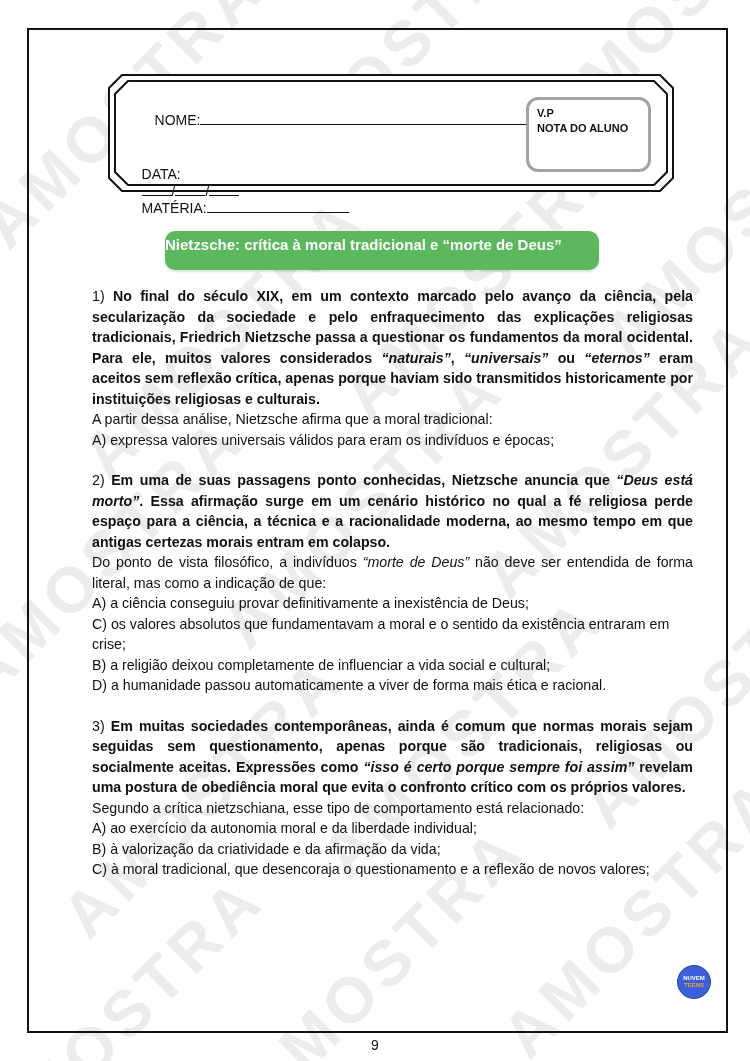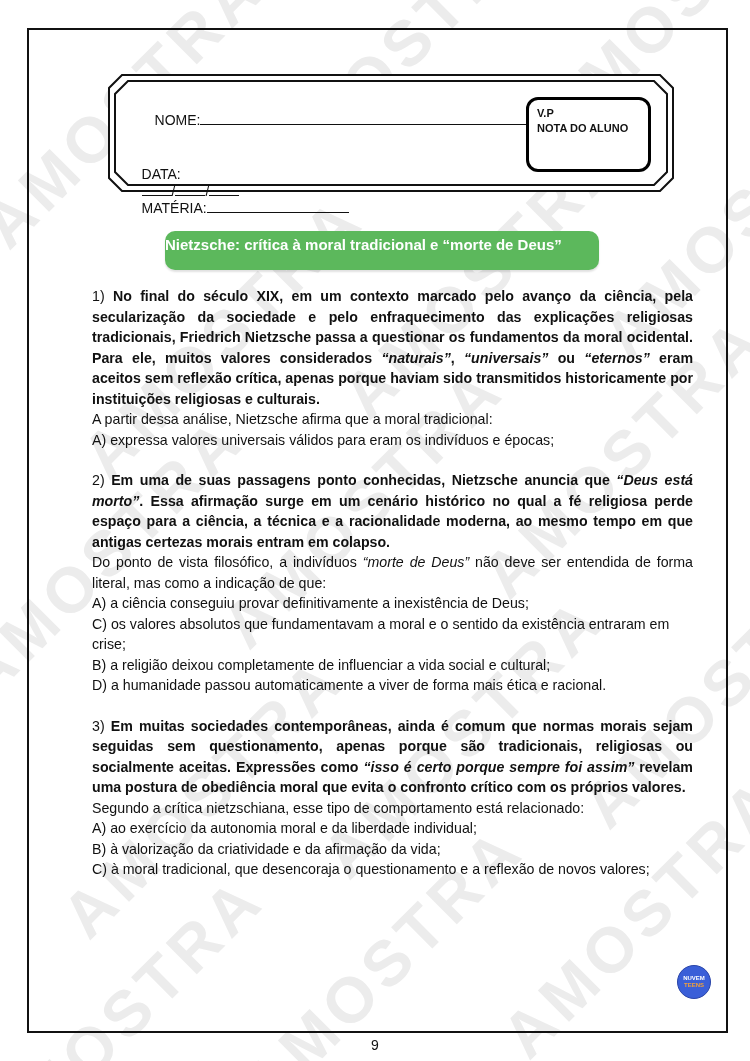--- a/index.html
+++ b/index.html
@@ -26,21 +26,21 @@
     .header-box svg { position: absolute; left: 0; top: 0; }
     .field-line {
       position: absolute; font-size: 14px; color: #111; white-space: pre;
     }
     .nome-field { left: 31px; top: 21px; }
     .data-field { left: 18px; top: 76px; }
     .blank { display: inline-block; border-bottom: 1px solid #111; height: 14px; vertical-align: baseline; }
 
     .grade-box {
       position: absolute; left: 418px; top: 23px; width: 125px; height: 75px;
-      border: 3px solid #000000; border-radius: 12px; padding: 6px 8px;
+      border: 3px solid #a3a3a3; border-radius: 12px; padding: 6px 8px;
     }
     .grade-box div { font-size: 11px; font-weight: bold; line-height: 15px; }
 
     .title-banner {
       position: absolute; left: 165px; top: 231px; width: 434px; height: 39px;
       background: #5cb85c; border-radius: 10px; z-index: 2;
       color: #fff; font-weight: bold; font-size: 15px; text-align: left; line-height: 27px;
       box-shadow: 0 2px 2px rgba(0,0,0,0.12);
     }
 

